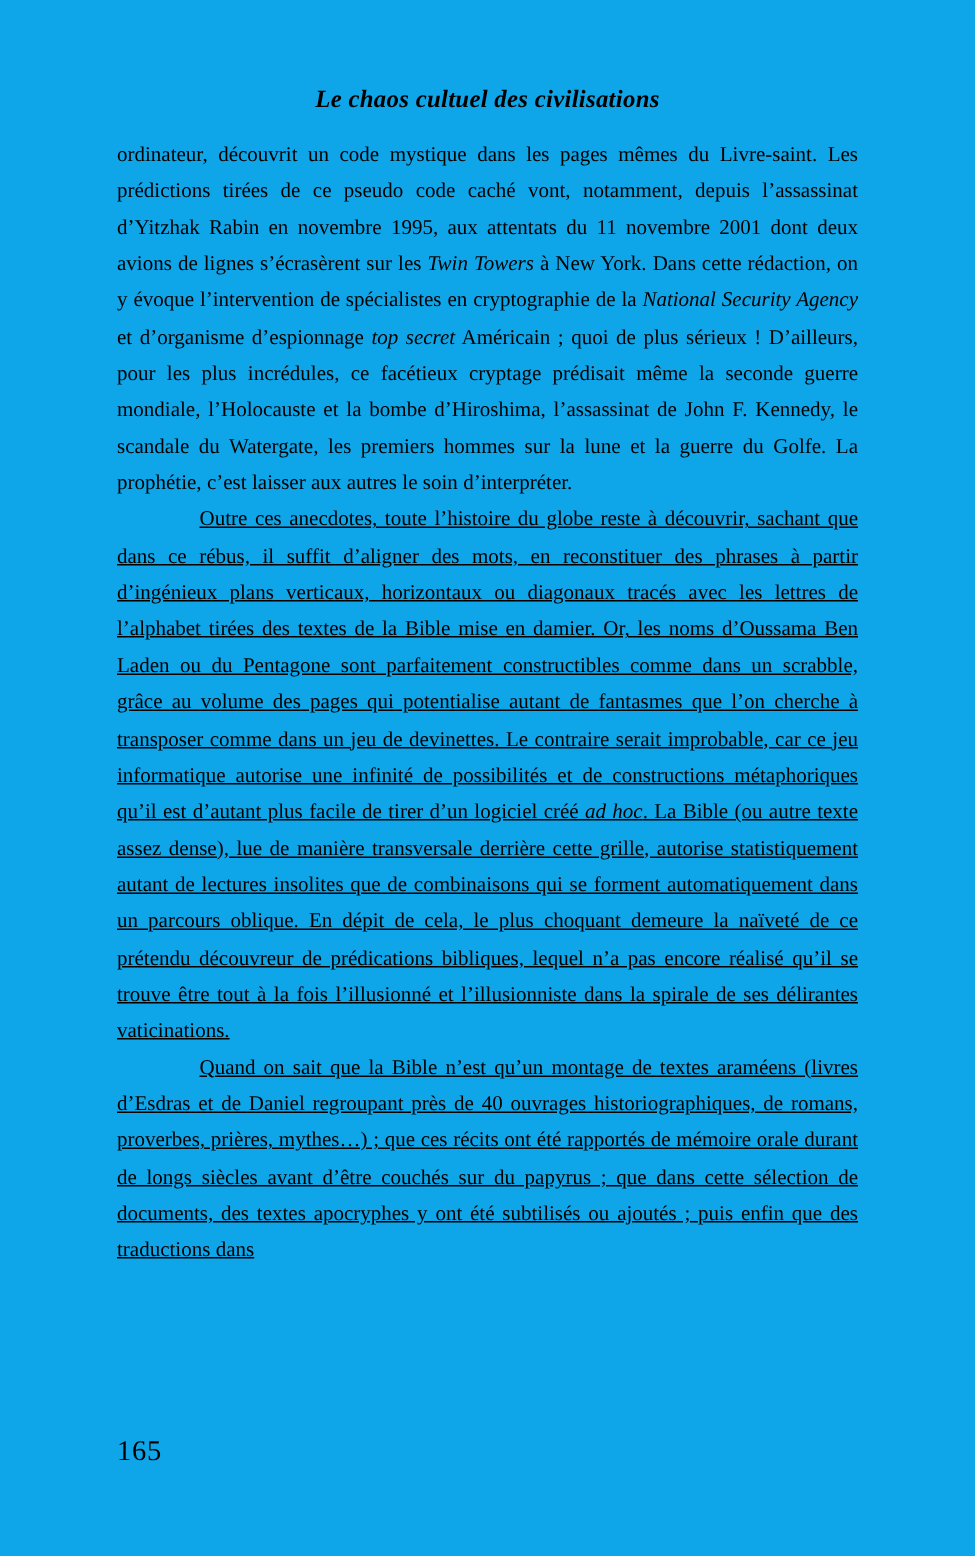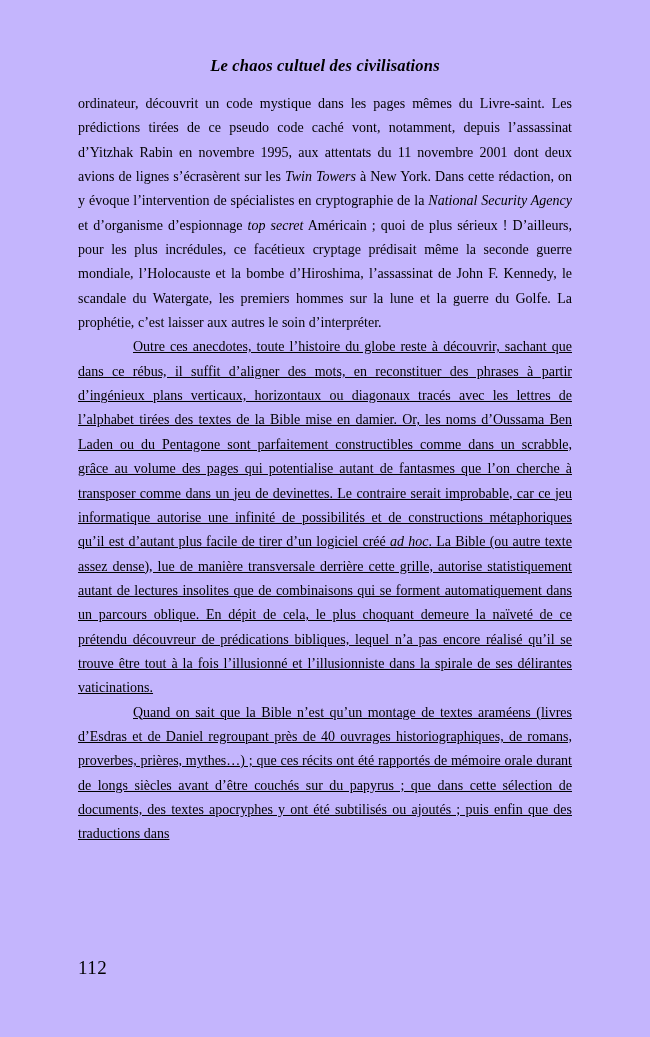--- a/index.html
+++ b/index.html
@@ -67,25 +67,25 @@
     left: 78px;
     top: 958px;
     font-size: 19px;
     line-height: 1;
     letter-spacing: 0.5px;
   }
 </style>
 </head>
 <body>
 
-<div class="page" style="background: #c4b5fd; color: rgb(0, 0, 0);">
+<div class="page" style="background: #0ea5e9; color: rgb(0, 0, 0);">
 
   <div class="running-head">Le chaos cultuel des civilisations</div>
 
   <div class="textblock">
     <p class="para">ordinateur, découvrit un code mystique dans les pages mêmes du Livre-saint. Les prédictions tirées de ce pseudo code caché vont, notamment, depuis l’assassinat d’Yitzhak Rabin en novembre 1995, aux attentats du 11 novembre 2001 dont deux avions de lignes s’écrasèrent sur les <span class="it">Twin Towers</span> à New York. Dans cette rédaction, on y évoque l’intervention de spécialistes en cryptographie de la <span class="it">National Security Agency</span> et d’organisme d’espionnage <span class="it">top secret</span> Américain ; quoi de plus sérieux ! D’ailleurs, pour les plus incrédules, ce facétieux cryptage prédisait même la seconde guerre mondiale, l’Holocauste et la bombe d’Hiroshima, l’assassinat de John F. Kennedy, le scandale du Watergate, les premiers hommes sur la lune et la guerre du Golfe. La prophétie, c’est laisser aux autres le soin d’interpréter.</p>
     <p class="para indent">Outre ces anecdotes, toute l’histoire du globe reste à découvrir, sachant que dans ce rébus, il suffit d’aligner des mots, en reconstituer des phrases à partir d’ingénieux plans verticaux, horizontaux ou diagonaux tracés avec les lettres de l’alphabet tirées des textes de la Bible mise en damier. Or, les noms d’Oussama Ben Laden ou du Pentagone sont parfaitement constructibles comme dans un scrabble, grâce au volume des pages qui potentialise autant de fantasmes que l’on cherche à transposer comme dans un jeu de devinettes. Le contraire serait improbable, car ce jeu informatique autorise une infinité de possibilités et de constructions métaphoriques qu’il est d’autant plus facile de tirer d’un logiciel créé <span class="it">ad hoc</span>. La Bible (ou autre texte assez dense), lue de manière transversale derrière cette grille, autorise statistiquement autant de lectures insolites que de combinaisons qui se forment automatiquement dans un parcours oblique. En dépit de cela, le plus choquant demeure la naïveté de ce prétendu découvreur de prédications bibliques, lequel n’a pas encore réalisé qu’il se trouve être tout à la fois l’illusionné et l’illusionniste dans la spirale de ses délirantes vaticinations.</p>
     <p class="para indent">Quand on sait que la Bible n’est qu’un montage de textes araméens (livres d’Esdras et de Daniel regroupant près de 40 ouvrages historiographiques, de romans, proverbes, prières, mythes…) ; que ces récits ont été rapportés de mémoire orale durant de longs siècles avant d’être couchés sur du papyrus ; que dans cette sélection de documents, des textes apocryphes y ont été subtilisés ou ajoutés ; puis enfin que des traductions dans</p>
   </div>
 
-  <div class="folio">112</div>
+  <div class="folio">165</div>
 
 </div>
 
 </body></html>

